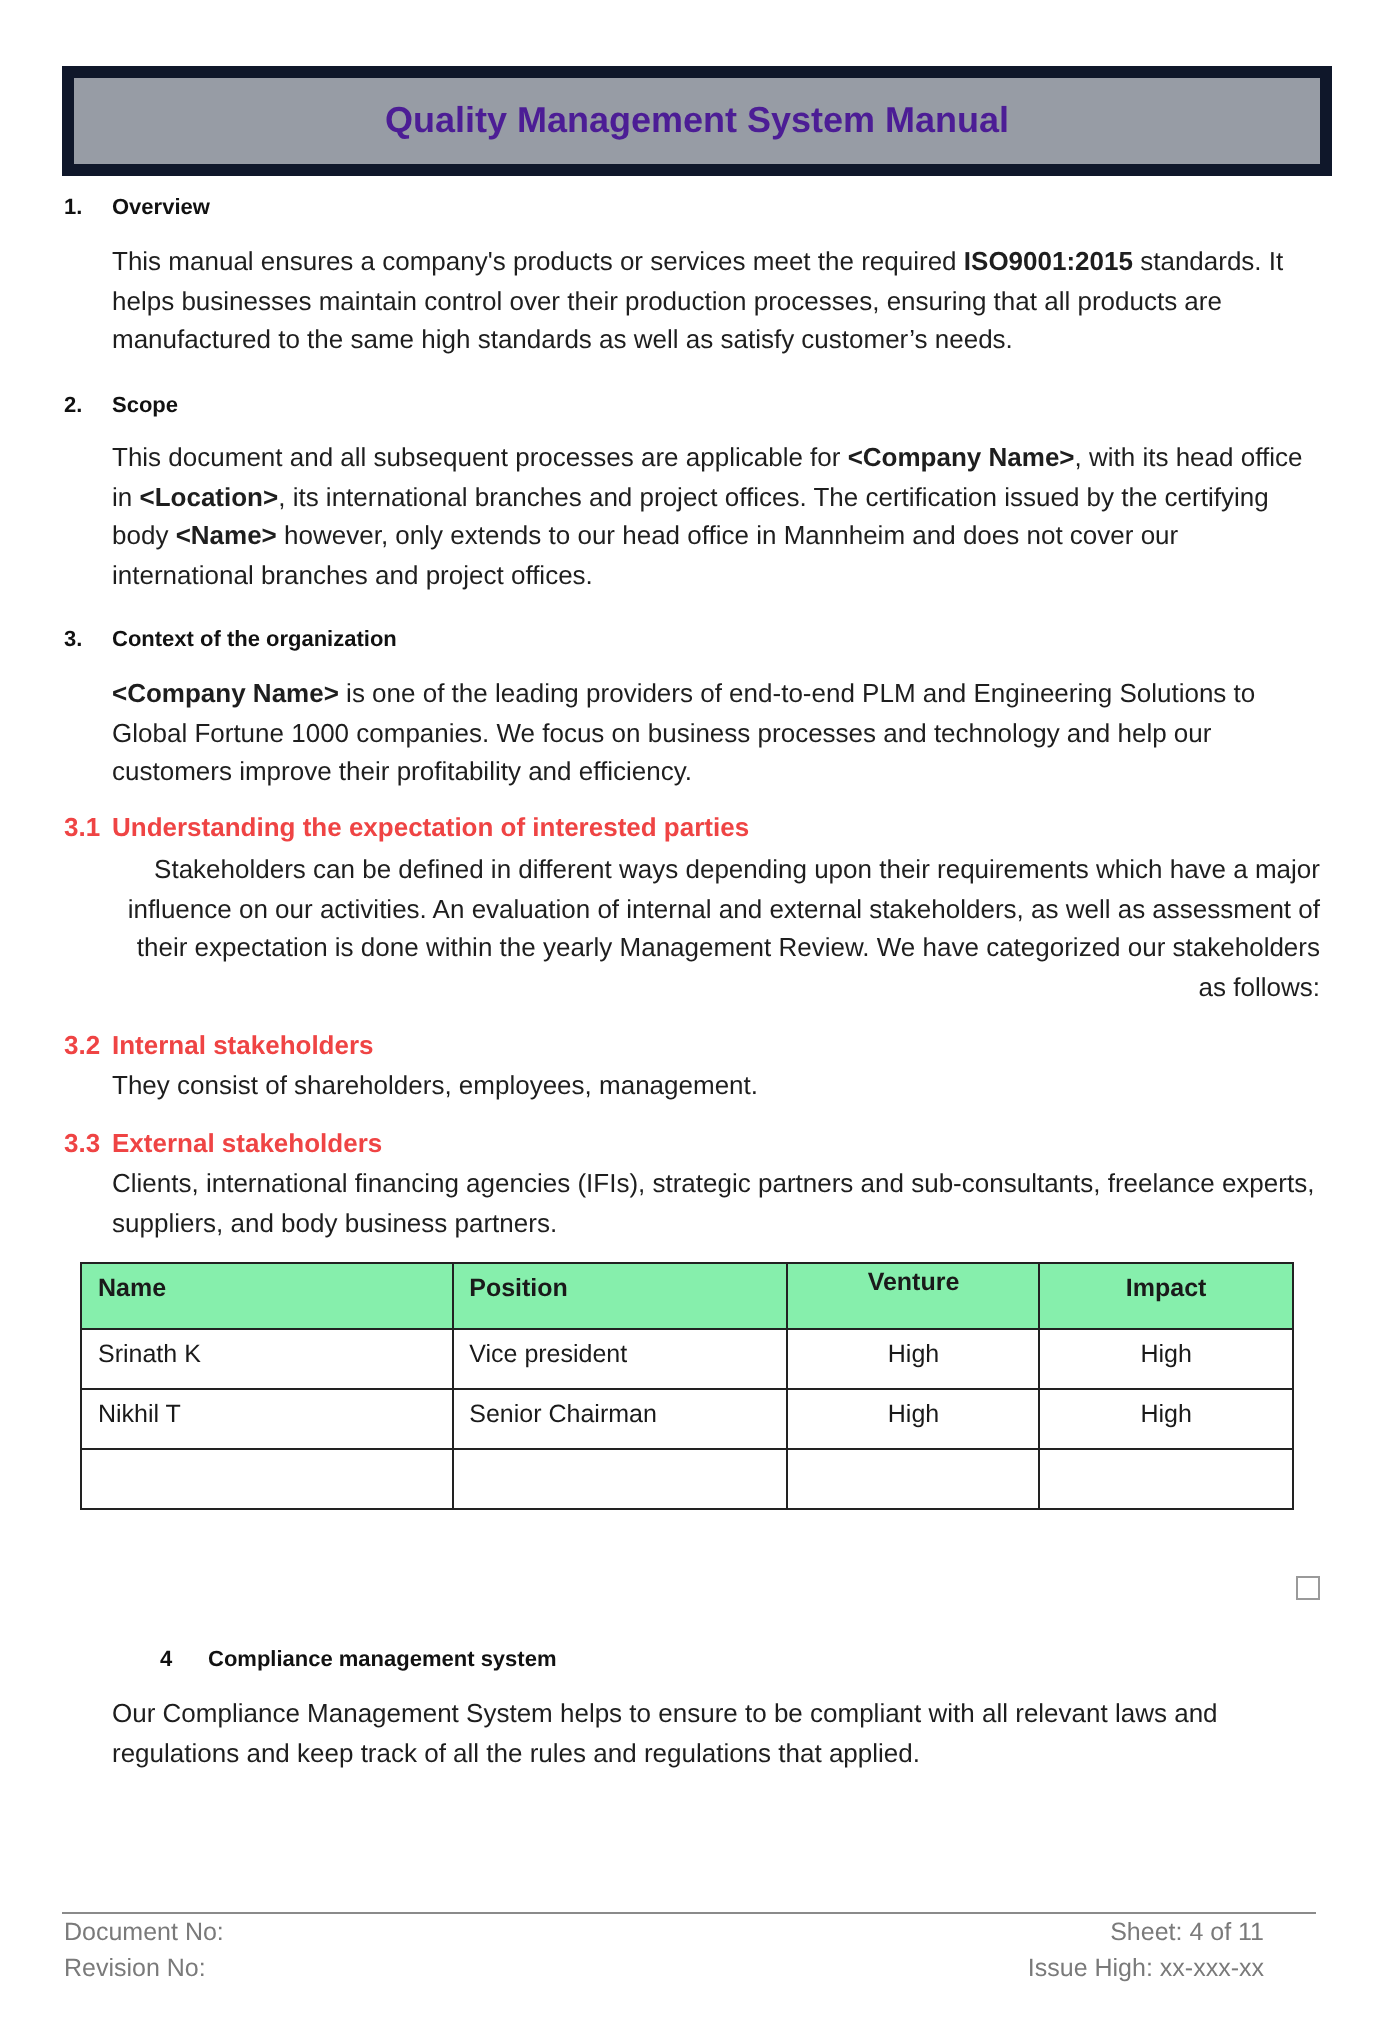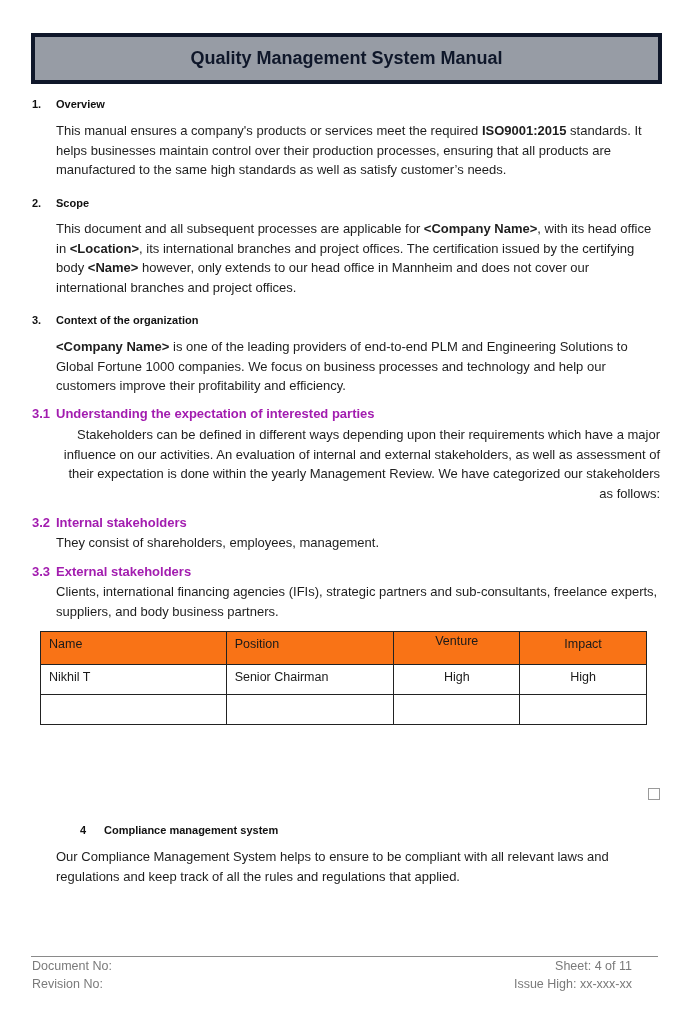--- a/index.html
+++ b/index.html
@@ -2,45 +2,45 @@
 <html><head>
   <meta charset="utf-8">
   <style>
     html, body { margin: 0; padding: 0; background: #ffffff; }
     body {
       width: 689px; height: 1022px; position: relative; overflow: hidden;
       font-family: "Liberation Sans", sans-serif; color: #1a1a1a;
     }
     .title-bar {
       position: absolute; left: 31px; top: 33px; width: 623px; height: 43px;
-      background: #979ca5; border: 4px solid #0f172a;
+      background: #979ca5; border: 6px solid #0f172a;
       display: flex; align-items: center; justify-content: center;
-      color: #0f172a; font-weight: bold; font-size: 18px;
+      color: #4c1d95; font-weight: bold; font-size: 18px;
     }
     .h1 {
       position: absolute; left: 32px; font-weight: bold; font-size: 11px; color: #111;
     }
     .h1 .num { display: inline-block; width: 24px; }
     .h2 {
-      position: absolute; left: 32px; font-weight: bold; font-size: 13px; color: #a21caf;
+      position: absolute; left: 32px; font-weight: bold; font-size: 13px; color: #ef4444;
     }
     .h2 .num { display: inline-block; width: 24px; }
     .para {
       position: absolute; left: 56px; width: 604px; font-size: 13px; line-height: 19.5px; color: #1e1e1e;
     }
     .para b { font-weight: bold; }
     table.stake {
       position: absolute; left: 40px; top: 631px; width: 607px;
       border-collapse: collapse; font-size: 12.5px;
     }
     table.stake td, table.stake th {
       border: 1px solid #222; height: 30px; padding: 0 8px; vertical-align: top; padding-top: 5px;
       box-sizing: border-box;
     }
-    table.stake th { background: #f97316; font-weight: normal; text-align: left; height: 33px; }
+    table.stake th { background: #86efac; font-weight: bold; text-align: left; height: 33px; }
     table.stake th.c, table.stake td.c { text-align: center; }
     .resize-handle {
       position: absolute; left: 648px; top: 788px; width: 12px; height: 12px;
       border: 1px solid #9a9a9a; background: #fff; box-sizing: border-box;
     }
     .footer-line {
       position: absolute; left: 31px; top: 956px; width: 627px; height: 1px; background: #8a8a8a;
     }
     .footer-text { position: absolute; font-size: 12.5px; color: #7a7a7a; }
   </style>
@@ -101,20 +101,26 @@
       <col style="width:127px">
   </colgroup>
   <tbody>
       <tr>
     <th>Name</th>
     <th>Position</th>
     <th class="c" style="padding-top:2px;">Venture</th>
     <th class="c">Impact</th>
   </tr>
   <tr>
+    <td>Srinath K</td>
+    <td>Vice president</td>
+    <td class="c">High</td>
+    <td class="c">High</td>
+  </tr>
+  <tr>
     <td>Nikhil T</td>
     <td>Senior Chairman</td>
     <td class="c">High</td>
     <td class="c">High</td>
   </tr>
   <tr>
     <td></td>
     <td></td>
     <td class="c"></td>
     <td class="c"></td>

